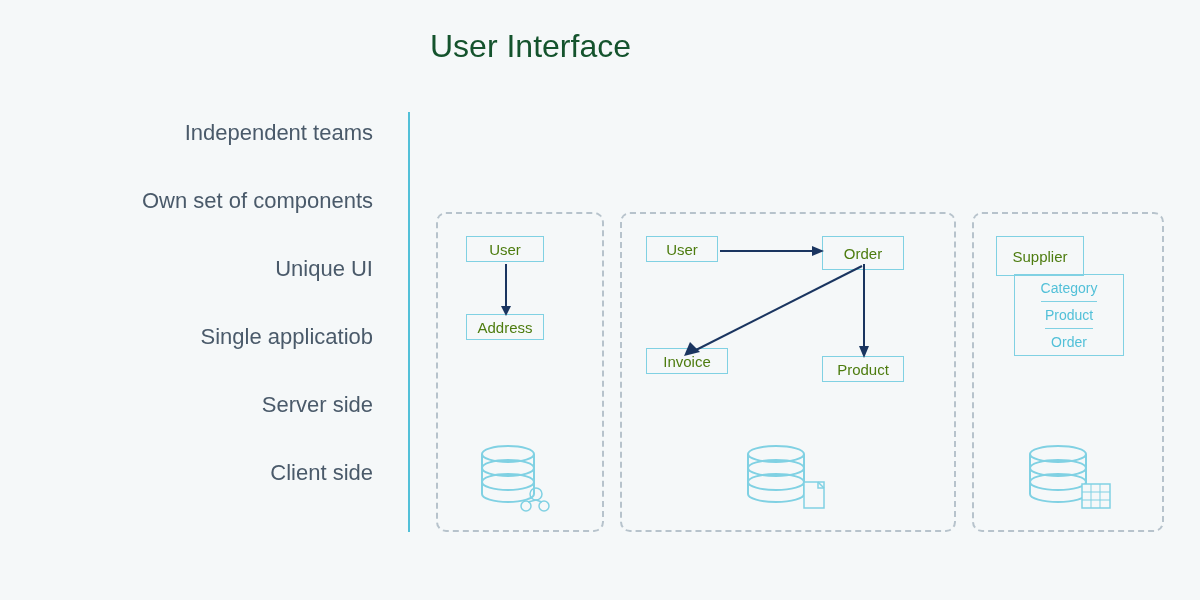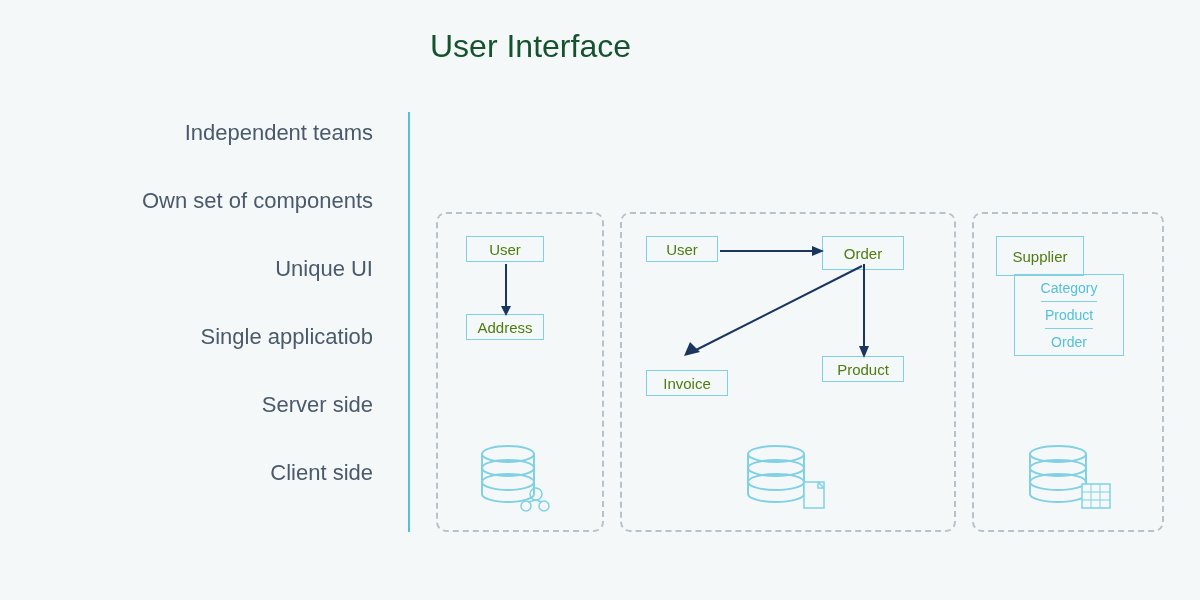--- a/index.html
+++ b/index.html
@@ -141,21 +141,21 @@
       <circle cx="48" cy="62" r="5" fill="none" stroke="#80d1e3" stroke-width="1.5"></circle>
       <circle cx="66" cy="62" r="5" fill="none" stroke="#80d1e3" stroke-width="1.5"></circle>
       <line x1="58" y1="56" x2="50" y2="58" stroke="#80d1e3" stroke-width="1.5"></line>
       <line x1="58" y1="56" x2="64" y2="58" stroke="#80d1e3" stroke-width="1.5"></line>
     </svg>
   </div>
 
   <div class="dashed-box svc-col svc2">
     <div class="entity" style="left:24px; top:22px; width:72px; height:26px;">User</div>
     <div class="entity" style="left:200px; top:22px; width:82px; height:34px;">Order</div>
-    <div class="entity" style="left:24px; top:156px; width:82px; height:26px;">Invoice</div>
+    <div class="entity" style="left:24px; top:134px; width:82px; height:26px;">Invoice</div>
     <div class="entity" style="left:200px; top:142px; width:82px; height:26px;">Product</div>
 
     <svg style="position:absolute; left:98px; top:30px;" width="104" height="14" viewBox="0 0 104 14">
       <line x1="0" y1="7" x2="94" y2="7" stroke="#1a3560" stroke-width="2"></line>
       <polygon points="104,7 92,2 92,12" fill="#1a3560"></polygon>
     </svg>
     <svg style="position:absolute; left:234px; top:50px;" width="16" height="94" viewBox="0 0 16 94">
       <line x1="8" y1="0" x2="8" y2="84" stroke="#1a3560" stroke-width="2"></line>
       <polygon points="8,94 3,82 13,82" fill="#1a3560"></polygon>
     </svg>

